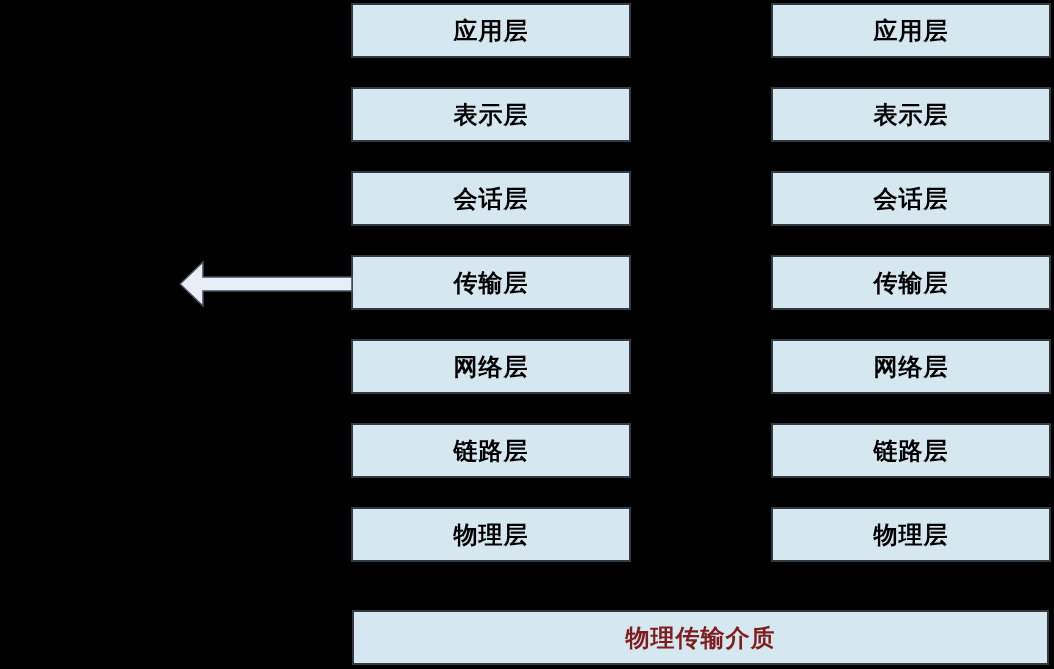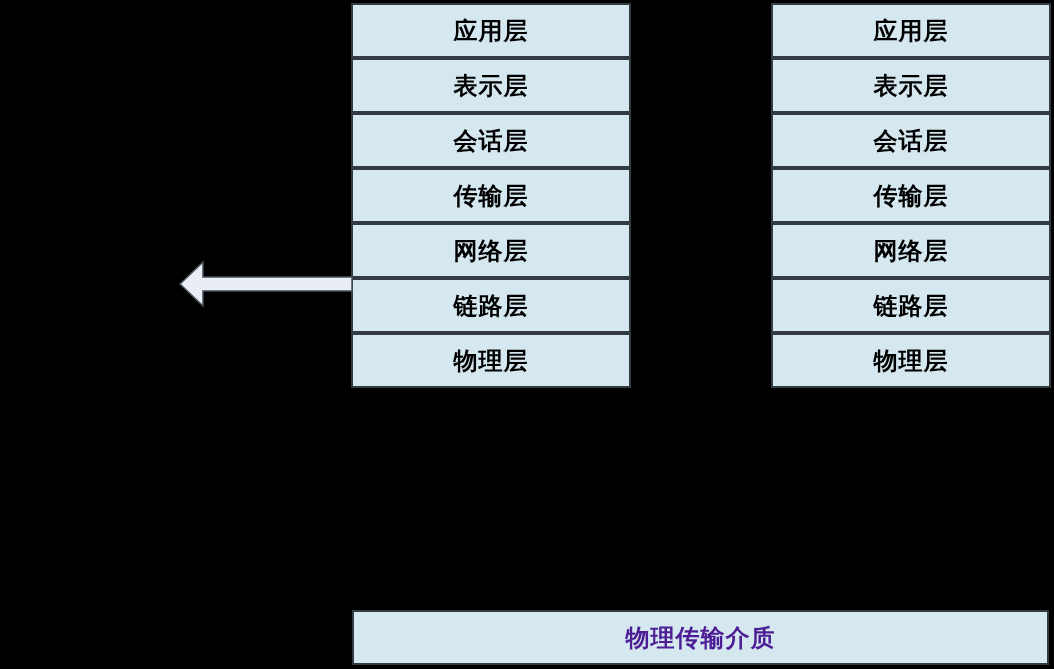--- a/index.html
+++ b/index.html
@@ -9,20 +9,21 @@
     height: 669px;
     background: #000000;
     overflow: hidden;
     font-family: "DejaVu Serif", "Liberation Serif", serif;
   }
   .layer-col {
     position: absolute;
     top: 3px;
     display: flex;
     flex-direction: column;
+    gap: 29px;
   }
   .layer-col.left  { left: 351px; width: 280px; }
   .layer-col.right { left: 771px; width: 280px; }
   .layer-box {
     box-sizing: border-box;
     height: 55px;
     background: #D5E8F0;
     border: 2px solid #333B42;
     display: flex;
     align-items: center;
@@ -39,21 +40,21 @@
     width: 697px;
     height: 55px;
     box-sizing: border-box;
     background: #D5E8F0;
     border: 2px solid #333B42;
     display: flex;
     align-items: center;
     justify-content: center;
     font-size: 24px;
     font-weight: 600;
-    color: #4c1d95;
+    color: #7f1d1d;
     letter-spacing: 1px;
   }
   .arrow-svg {
     position: absolute;
     left: 178px;
     top: 260px;
     width: 176px;
     height: 48px;
   }
 </style>

